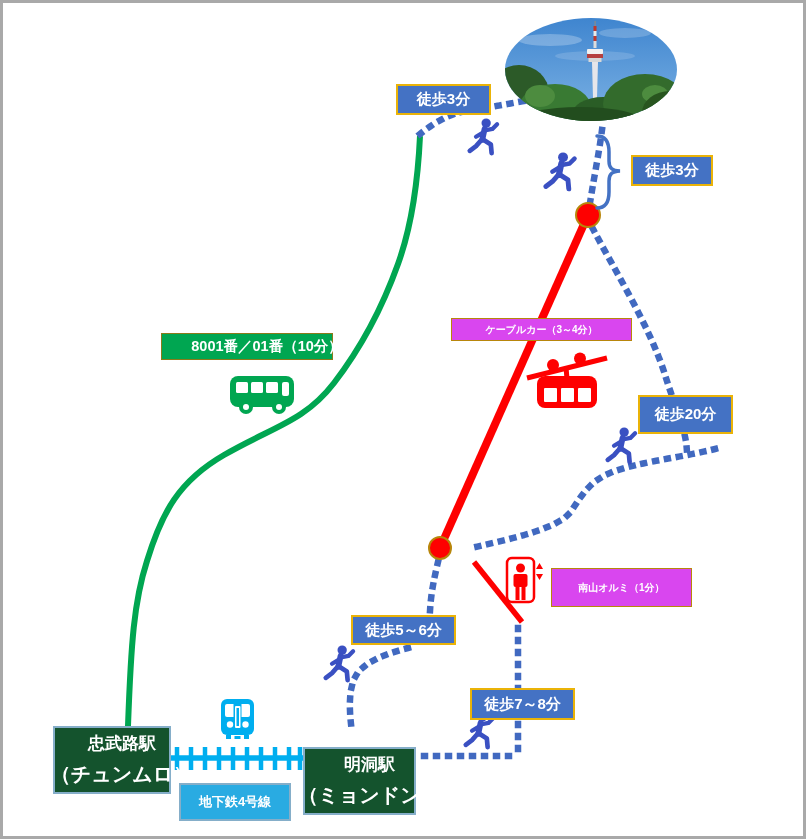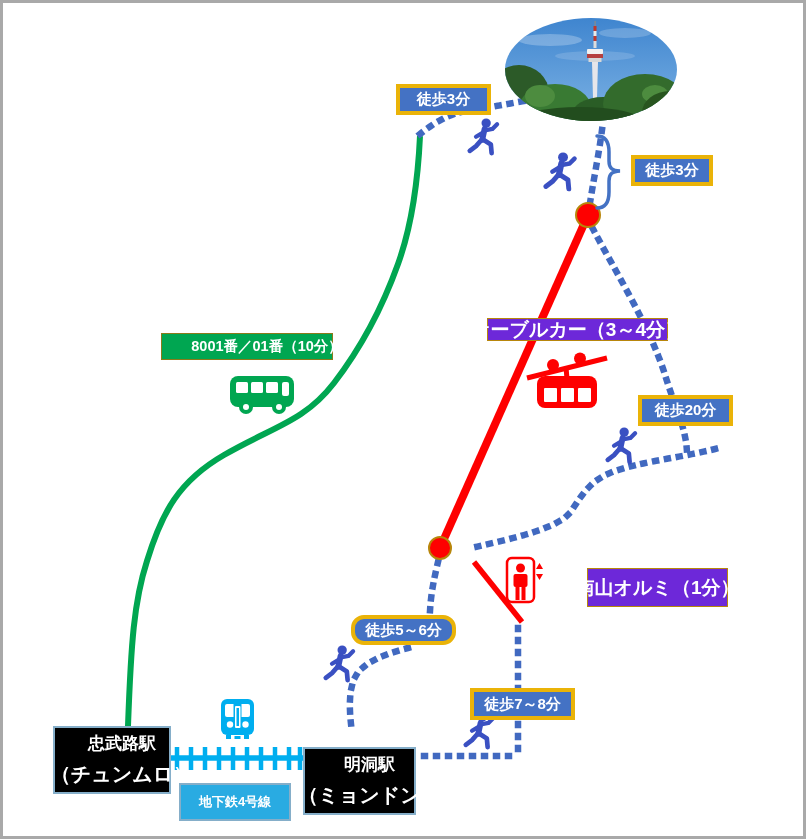--- a/index.html
+++ b/index.html
@@ -7,26 +7,26 @@
     position:relative;width:806px;height:839px;box-sizing:border-box;
     background:#ffffff;border:3px solid #a9a9a9;overflow:hidden;
     font-family:"Liberation Sans",sans-serif;
   }
   .layer{position:absolute;left:0;top:0;}
   .lbl{
     position:absolute;display:flex;align-items:center;justify-content:center;
     color:#fff;font-weight:bold;box-sizing:border-box;white-space:nowrap;
     text-align:center;z-index:5;
   }
-  .lbl.blue{background:#4472c4;border:4px solid #eab308;font-size:15px;}
-  .lbl.red{background:#6d28d9;border:1px solid #b8860b;font-size:19px;margin-left:36px;}
+  .lbl.blue{background:#4472c4;border:2px solid #eab308;font-size:15px;}
+  .lbl.red{background:#d946ef;border:1px solid #b8860b;font-size:10px;}
   .lbl.green{background:#00a651;border:1px solid #8a7a1a;font-size:14.5px;}
   .station{
     position:absolute;display:flex;flex-direction:column;align-items:center;justify-content:center;
-    background:#000000;border:2px solid #85aec9;color:#fff;font-weight:bold;
+    background:#14532d;border:2px solid #85aec9;color:#fff;font-weight:bold;
     box-sizing:border-box;z-index:5;line-height:1.6;white-space:nowrap;padding-left:20px;
   }
   .station .nm{font-size:17px;}
   .station .rd{font-size:20px;}
   .cyanlbl{
     position:absolute;display:flex;align-items:center;justify-content:center;
     background:#29abe2;border:2px solid #85aec9;color:#fff;font-weight:bold;
     font-size:13px;box-sizing:border-box;z-index:5;white-space:nowrap;
   }
   .photo{
@@ -176,25 +176,25 @@
   </div>
 
   <div class="lbl blue" style="left:393px;top:81px;width:95px;height:31px;">徒歩3分</div>
 
   <div class="lbl blue" style="left:628px;top:152px;width:82px;height:31px;">徒歩3分</div>
 
   <div class="lbl red" style="left:448px;top:315px;width:181px;height:23px;">ケーブルカー（3～4分）</div>
 
   <div class="lbl green" style="left:158px;top:330px;width:172px;height:27px;padding-left:40px;">8001番／01番（10分）</div>
 
-  <div class="lbl blue" style="left:635px;top:392px;width:95px;height:31px;">徒歩20分</div>
+  <div class="lbl blue" style="left:635px;top:392px;width:95px;height:39px;">徒歩20分</div>
 
   <div class="lbl red" style="left:548px;top:565px;width:141px;height:39px;">南山オルミ（1分）</div>
 
-  <div class="lbl blue" style="left:348px;top:612px;width:105px;height:30px;border-radius:13px;">徒歩5～6分</div>
+  <div class="lbl blue" style="left:348px;top:612px;width:105px;height:30px;">徒歩5～6分</div>
 
   <div class="lbl blue" style="left:467px;top:685px;width:105px;height:32px;">徒歩7～8分</div>
 
   <div class="station" style="left:50px;top:723px;width:118px;height:68px;">
     <span class="nm">忠武路駅</span>
     <span class="rd">（チュンムロ）</span>
   </div>
 
   <div class="station" style="left:300px;top:723px;width:113px;height:68px;margin-top:21px;">
     <span class="nm">明洞駅</span>

